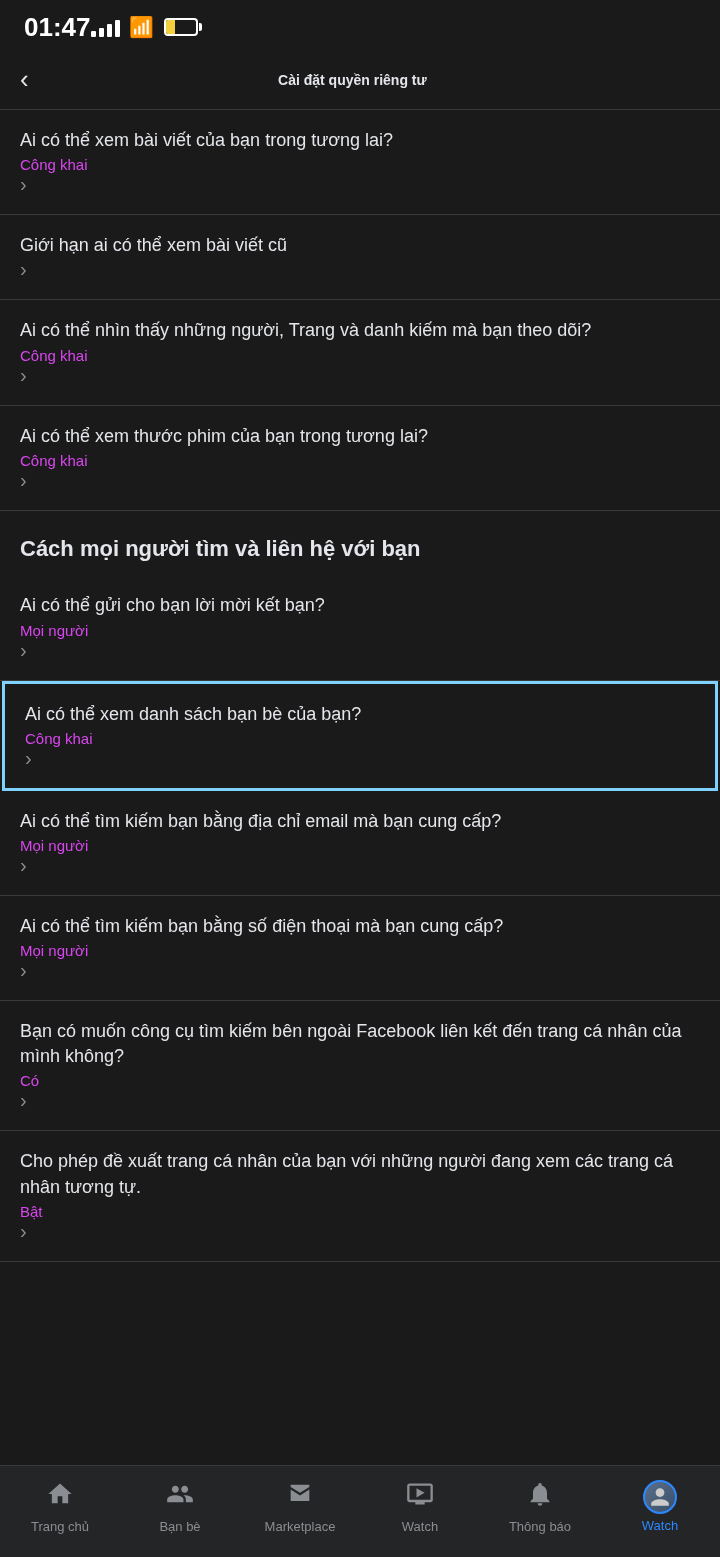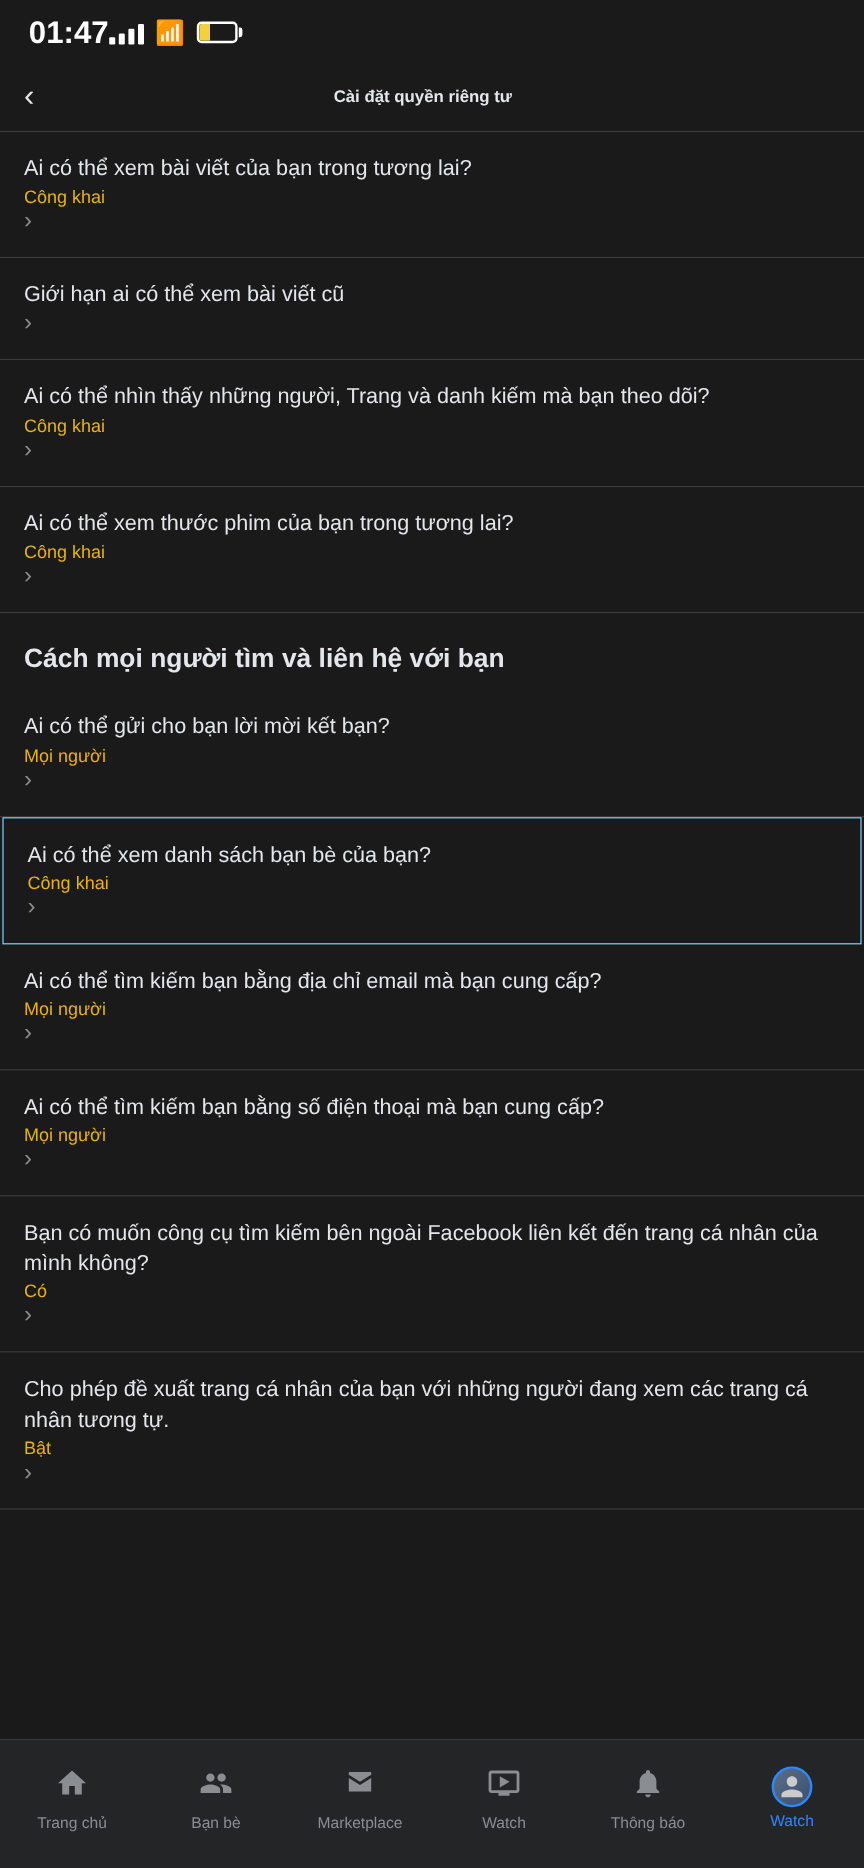--- a/index.html
+++ b/index.html
@@ -112,55 +112,55 @@
       flex: 1;
       padding-right: 16px;
     }
     .settings-item-title {
       font-size: 18px;
       color: #e4e6eb;
       line-height: 1.4;
     }
     .settings-item-subtitle {
       font-size: 15px;
-      color: #eab308;
+      color: #d946ef;
       margin-top: 3px;
     }
     .chevron {
       font-size: 20px;
       color: #8a8d91;
       flex-shrink: 0;
     }
 
     
     .section-heading {
       padding: 24px 20px 12px;
       font-size: 22px;
       font-weight: 700;
       color: #e4e6eb;
       line-height: 1.3;
     }
 
     
     .highlighted-item {
-      border: 1px solid #7dd3fc;
+      border: 3px solid #7dd3fc;
       margin: 0 2px;
     }
 
     
     .bottom-nav {
       position: fixed;
       bottom: 0;
       left: 0;
       width: 720px;
       background: #242526;
       border-top: 1px solid #3a3a3a;
       display: flex;
       align-items: stretch;
-      height: 108px;
+      height: 92px;
       padding-bottom: 20px;
     }
     .nav-item {
       flex: 1;
       display: flex;
       flex-direction: column;
       align-items: center;
       justify-content: center;
       gap: 4px;
       cursor: pointer;

